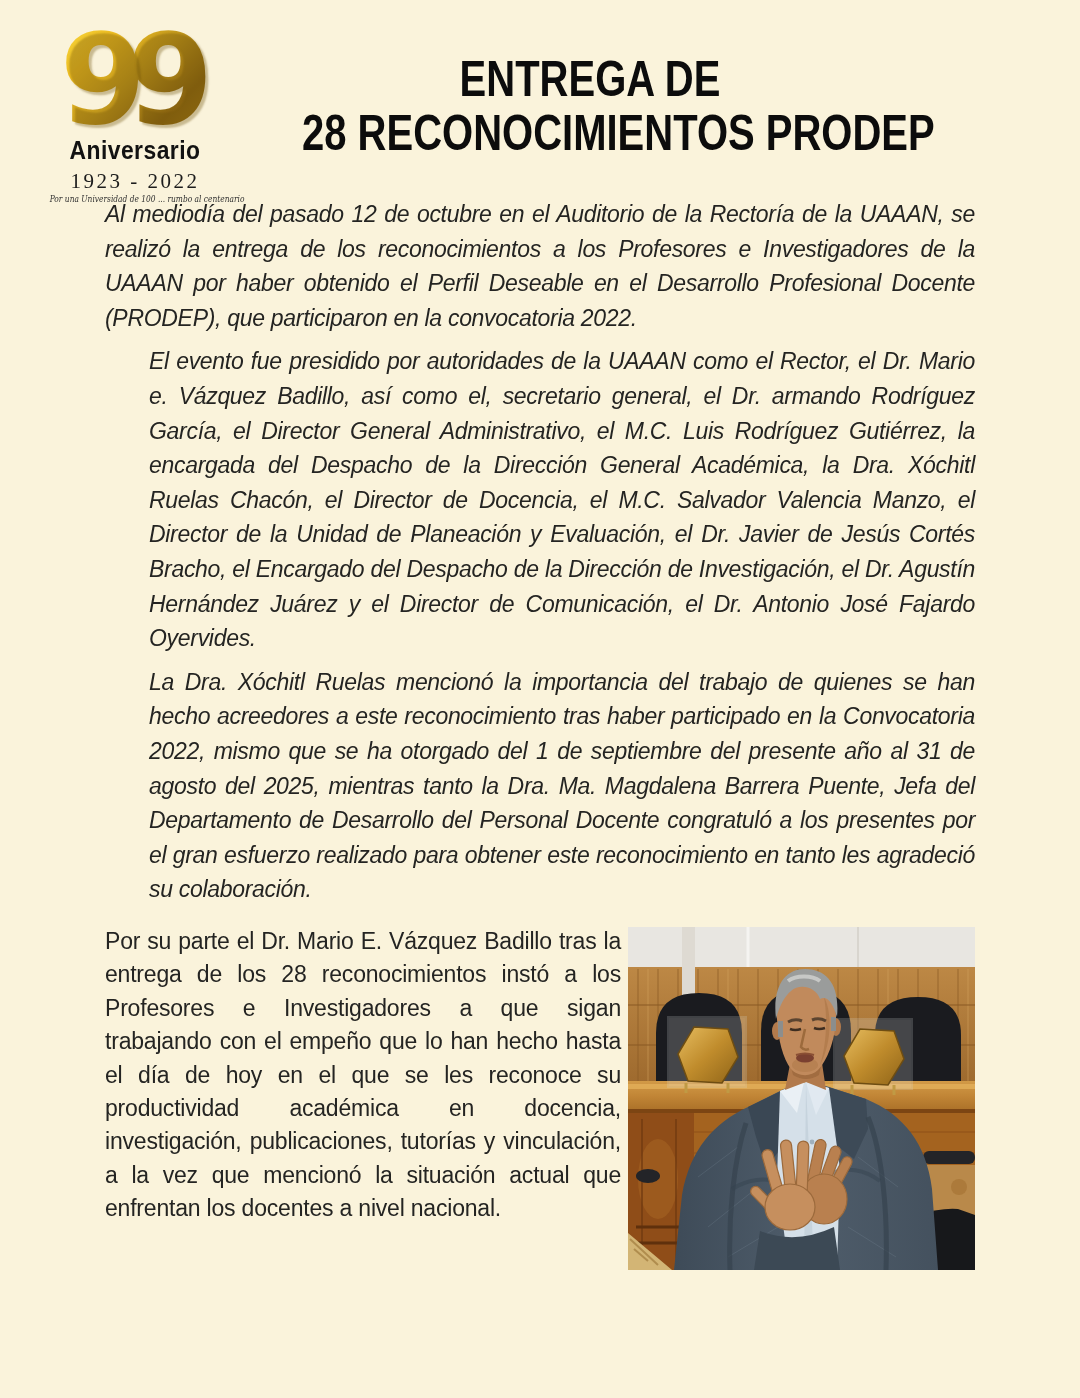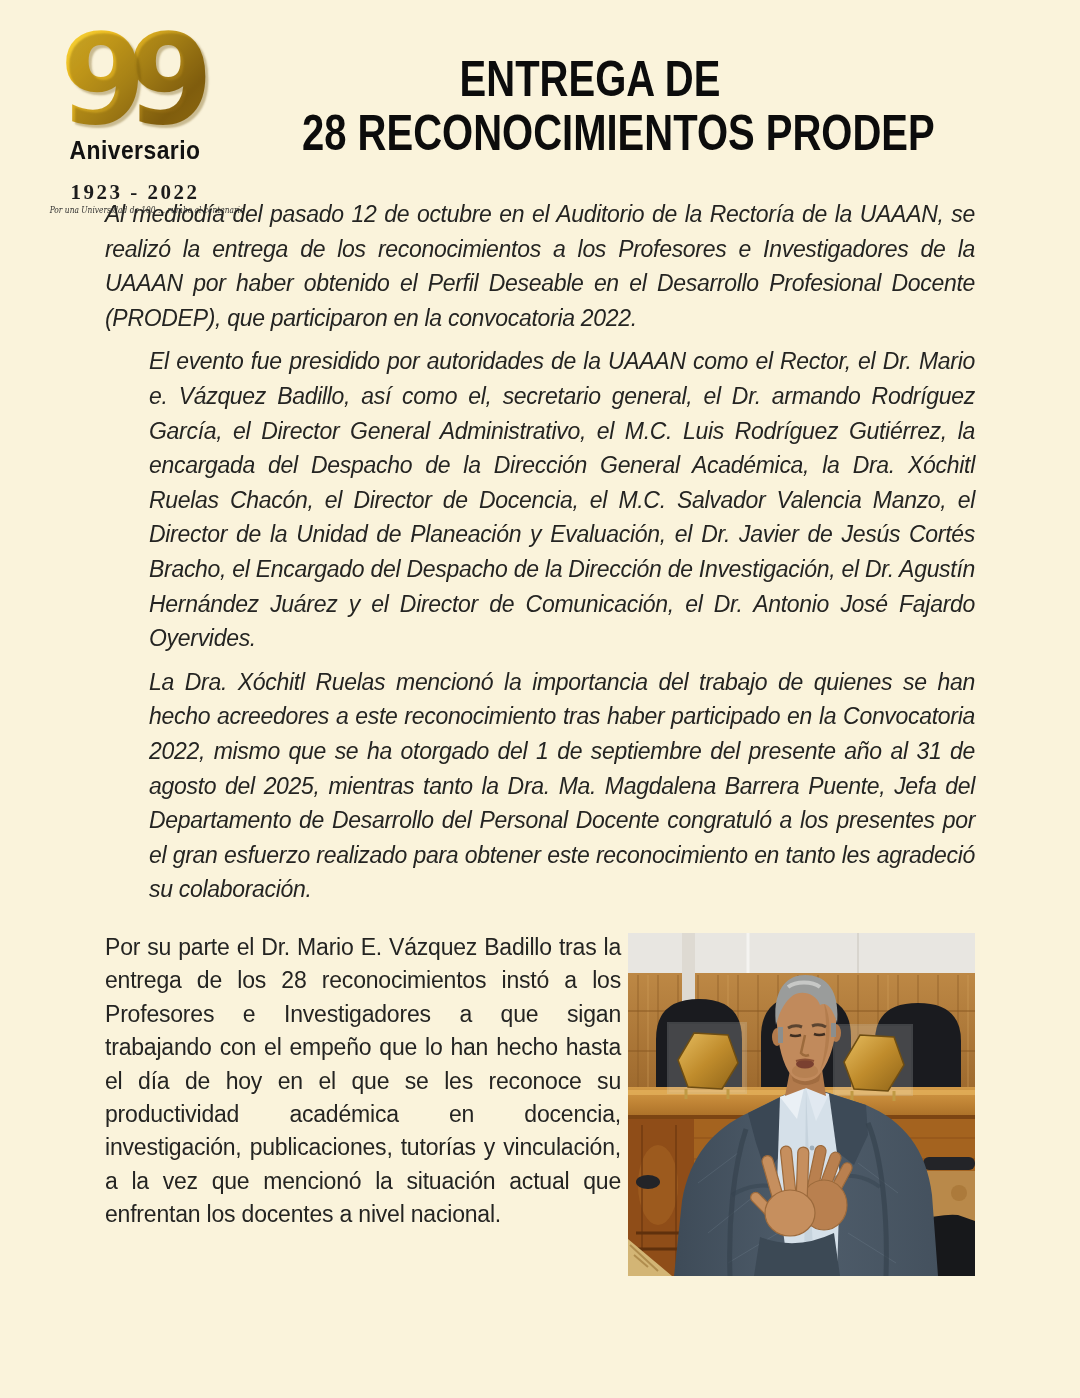--- a/index.html
+++ b/index.html
@@ -46,25 +46,25 @@
     transform: scaleX(0.88);
     font-weight: bold;
     font-size: 26px;
     color: #121212;
     margin-top: 3px;
     letter-spacing: 0.5px;
   }
   .logo-years {
     display: block;
     font-family: "Liberation Serif", serif;
-    font-weight: bold;
+    font-weight: normal;
     font-size: 21px;
     letter-spacing: 2.5px;
     color: #1c1c1c;
-    margin-top: 19px;
+    margin-top: 8px;
   }
   .logo-tagline {
     display: block;
     transform: scaleX(0.88);
     font-family: "DejaVu Serif", serif;
     font-style: italic;
     font-size: 8.5px;
     color: #2e2e2e;
     margin-top: 3px;
     white-space: nowrap;
@@ -104,21 +104,21 @@
     text-align: justify;
     color: #242422;
     font-style: italic;
   }
   .para + .para { margin-top: 9px; margin-left: 44px; }
   .p3 { margin-top: 13px; }
 
   .bottom {
     display: flex;
     align-items: flex-start;
-    margin-top: 21px;
+    margin-top: 15px;
   }
   .side-para {
     width: 516px;
     font-size: 23px;
     line-height: 33.4px;
     letter-spacing: -0.2px;
     text-align: justify;
     color: #242422;
     margin: 3px 0 0 0;
   }

